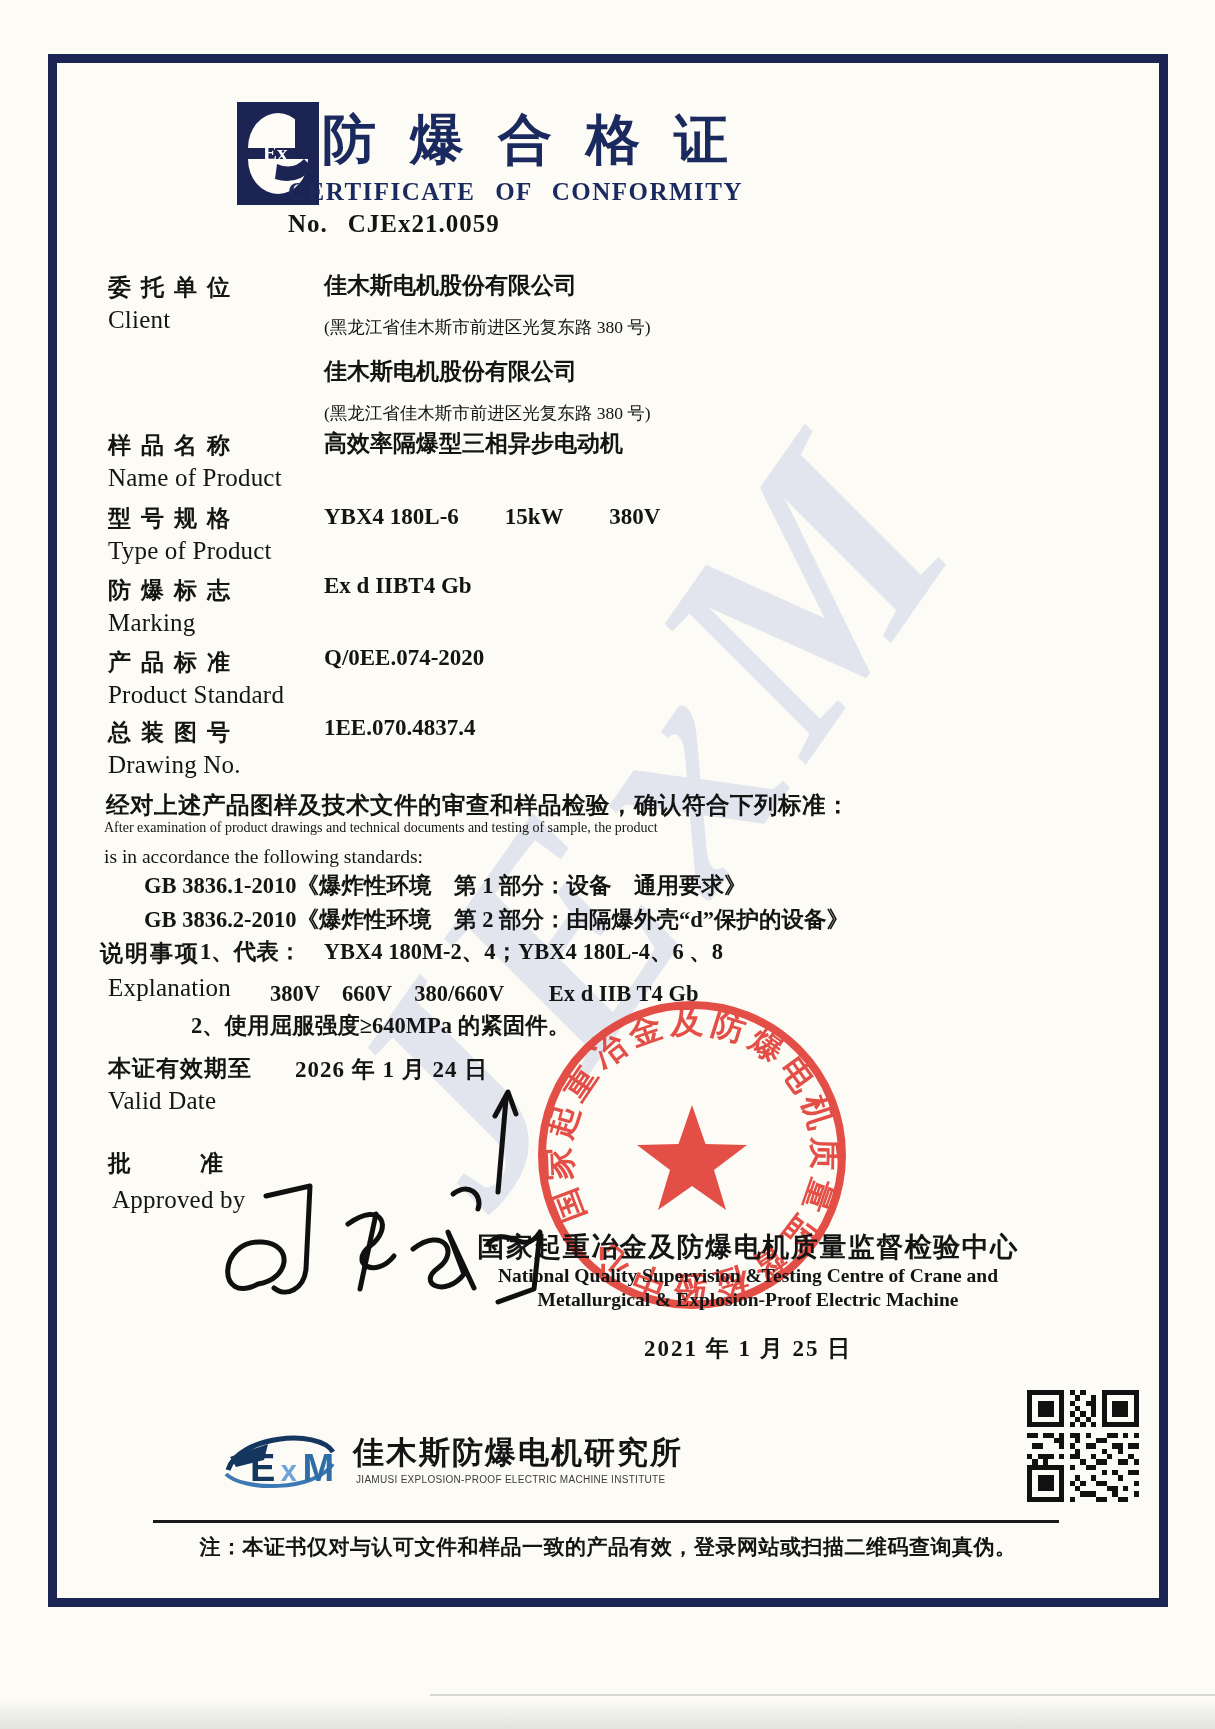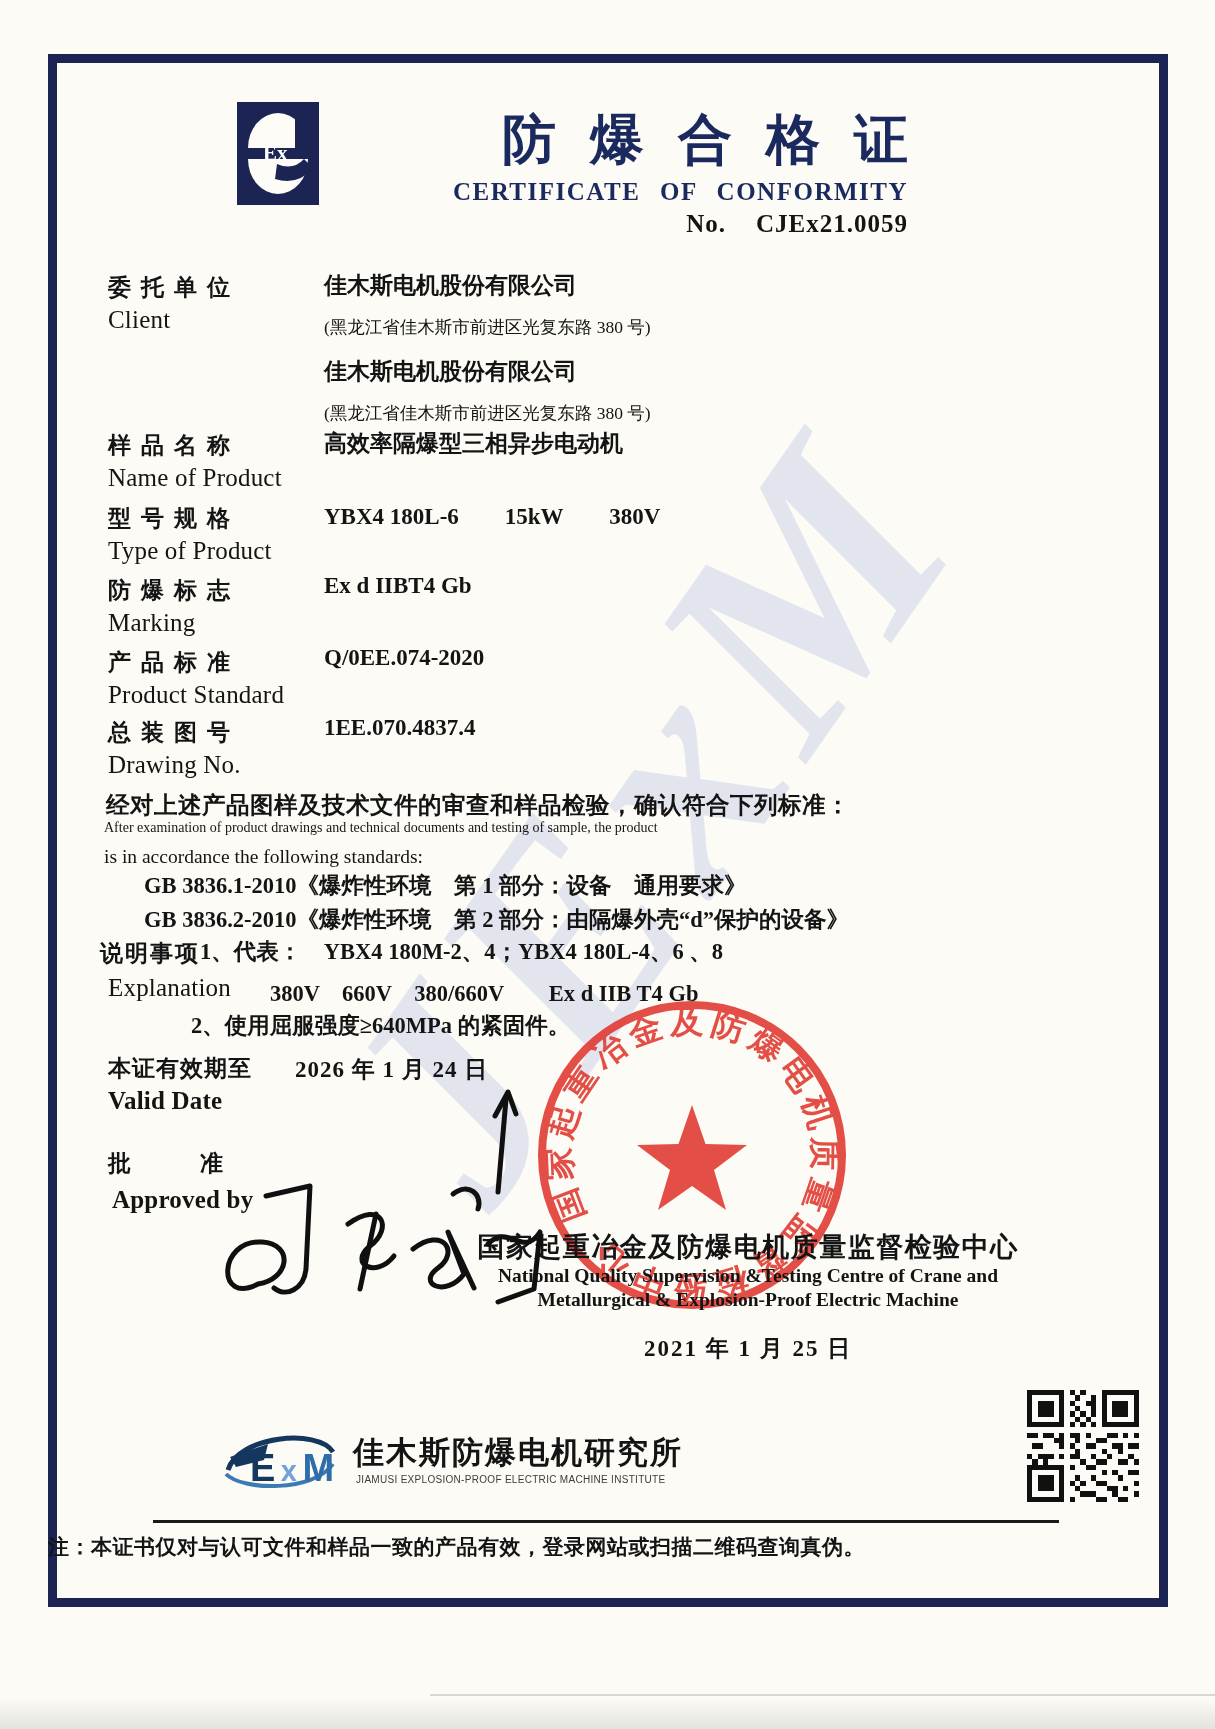--- a/index.html
+++ b/index.html
@@ -4,41 +4,41 @@
 <style>
   html,body{margin:0;padding:0}
   body{
     width:1215px;height:1729px;position:relative;overflow:hidden;
     background:#fcfbf5;color:#141414;
     font-family:"Liberation Serif","DejaVu Serif",serif;
   }
   .abs{position:absolute}
   .sheet{position:absolute;left:48px;top:54px;width:1120px;height:1553px}
   .frame{position:absolute;inset:0;border:9px solid #1b2453;pointer-events:none}
-  .ctr{text-align:right}
-  .b{font-weight:bold}
+  .ctr{text-align:left}
+  .b{font-weight:normal}
 
   
   .watermark{
     position:absolute;left:120px;top:330px;width:960px;height:860px;
     display:flex;align-items:center;justify-content:center;
     transform:rotate(-55deg);
     font-size:300px;font-weight:bold;font-style:italic;letter-spacing:18px;
     color:rgba(158,172,214,0.28);z-index:1;pointer-events:none;
     font-family:"Liberation Serif",serif;
   }
   .content{position:absolute;inset:0;z-index:2}
 
   
   .title-cn{left:240px;top:50px;width:620px;font-size:54px;font-weight:bold;
     letter-spacing:34px;padding-left:34px;color:#1b2a5e;white-space:nowrap}
   .title-en{left:240px;top:124px;width:620px;font-size:25px;font-weight:bold;
     letter-spacing:1.5px;word-spacing:12px;color:#1b2a5e}
   .no-line{left:240px;top:156px;width:620px;font-size:25px;font-weight:bold;letter-spacing:1px}
-  .no-line .num{margin-left:30px}
+  .no-line .num{margin-left:20px}
 
   
   .row-label{left:60px;width:225px}
   .lab-cn{font-size:23px;font-weight:bold;letter-spacing:10px;white-space:nowrap}
   .lab-en{font-size:25px;margin-top:3px;letter-spacing:0.2px}
   .row-val{left:276px;width:720px}
   .val{font-size:23px;font-weight:bold;white-space:nowrap}
   .sub{font-size:17.5px;margin-top:14px;white-space:nowrap}
 
   .stmt-cn{left:58px;top:735px;width:1010px;font-size:23.5px;font-weight:bold;letter-spacing:0.5px;white-space:nowrap}
@@ -56,21 +56,21 @@
   .issuer .en{font-size:19.5px;font-weight:bold;margin-top:0;white-space:nowrap}
   .issuer .date{font-size:23px;font-weight:bold;letter-spacing:2px;margin-top:22px}
 
   .sans{font-family:"Liberation Sans","DejaVu Sans",sans-serif}
   .inst-name{left:305px;top:1378px;font-size:31px;font-weight:bold;letter-spacing:2px;white-space:nowrap}
   .inst-en{left:308px;top:1420px;font-size:10px;color:#3c3c3c;letter-spacing:0.3px;white-space:nowrap}
   .contact{left:650px;top:1350px;width:340px;font-size:18px;font-weight:bold;line-height:26px;white-space:nowrap}
   .qr{left:979px;top:1336px;width:112px;height:112px}
 
   .sep{left:105px;top:1466px;width:906px;height:3px;background:#1a1a1a}
-  .note{left:0;top:1479px;width:1120px;font-size:21px;font-weight:bold;letter-spacing:0.5px;white-space:nowrap}
+  .note{left:0;top:1479px;width:1120px;text-align:center;font-size:21px;font-weight:bold;letter-spacing:0.5px;white-space:nowrap}
 
   .page-edge{position:absolute;left:0;right:0;bottom:0;height:30px;
     background:linear-gradient(#fcfbf5,#e2e3dc)}
   .edge-line{position:absolute;top:1694px;left:430px;right:0;height:2px;background:#cbccc5;opacity:.75}
 </style>
 </head>
 <body>
 
 <div class="sheet">
 

